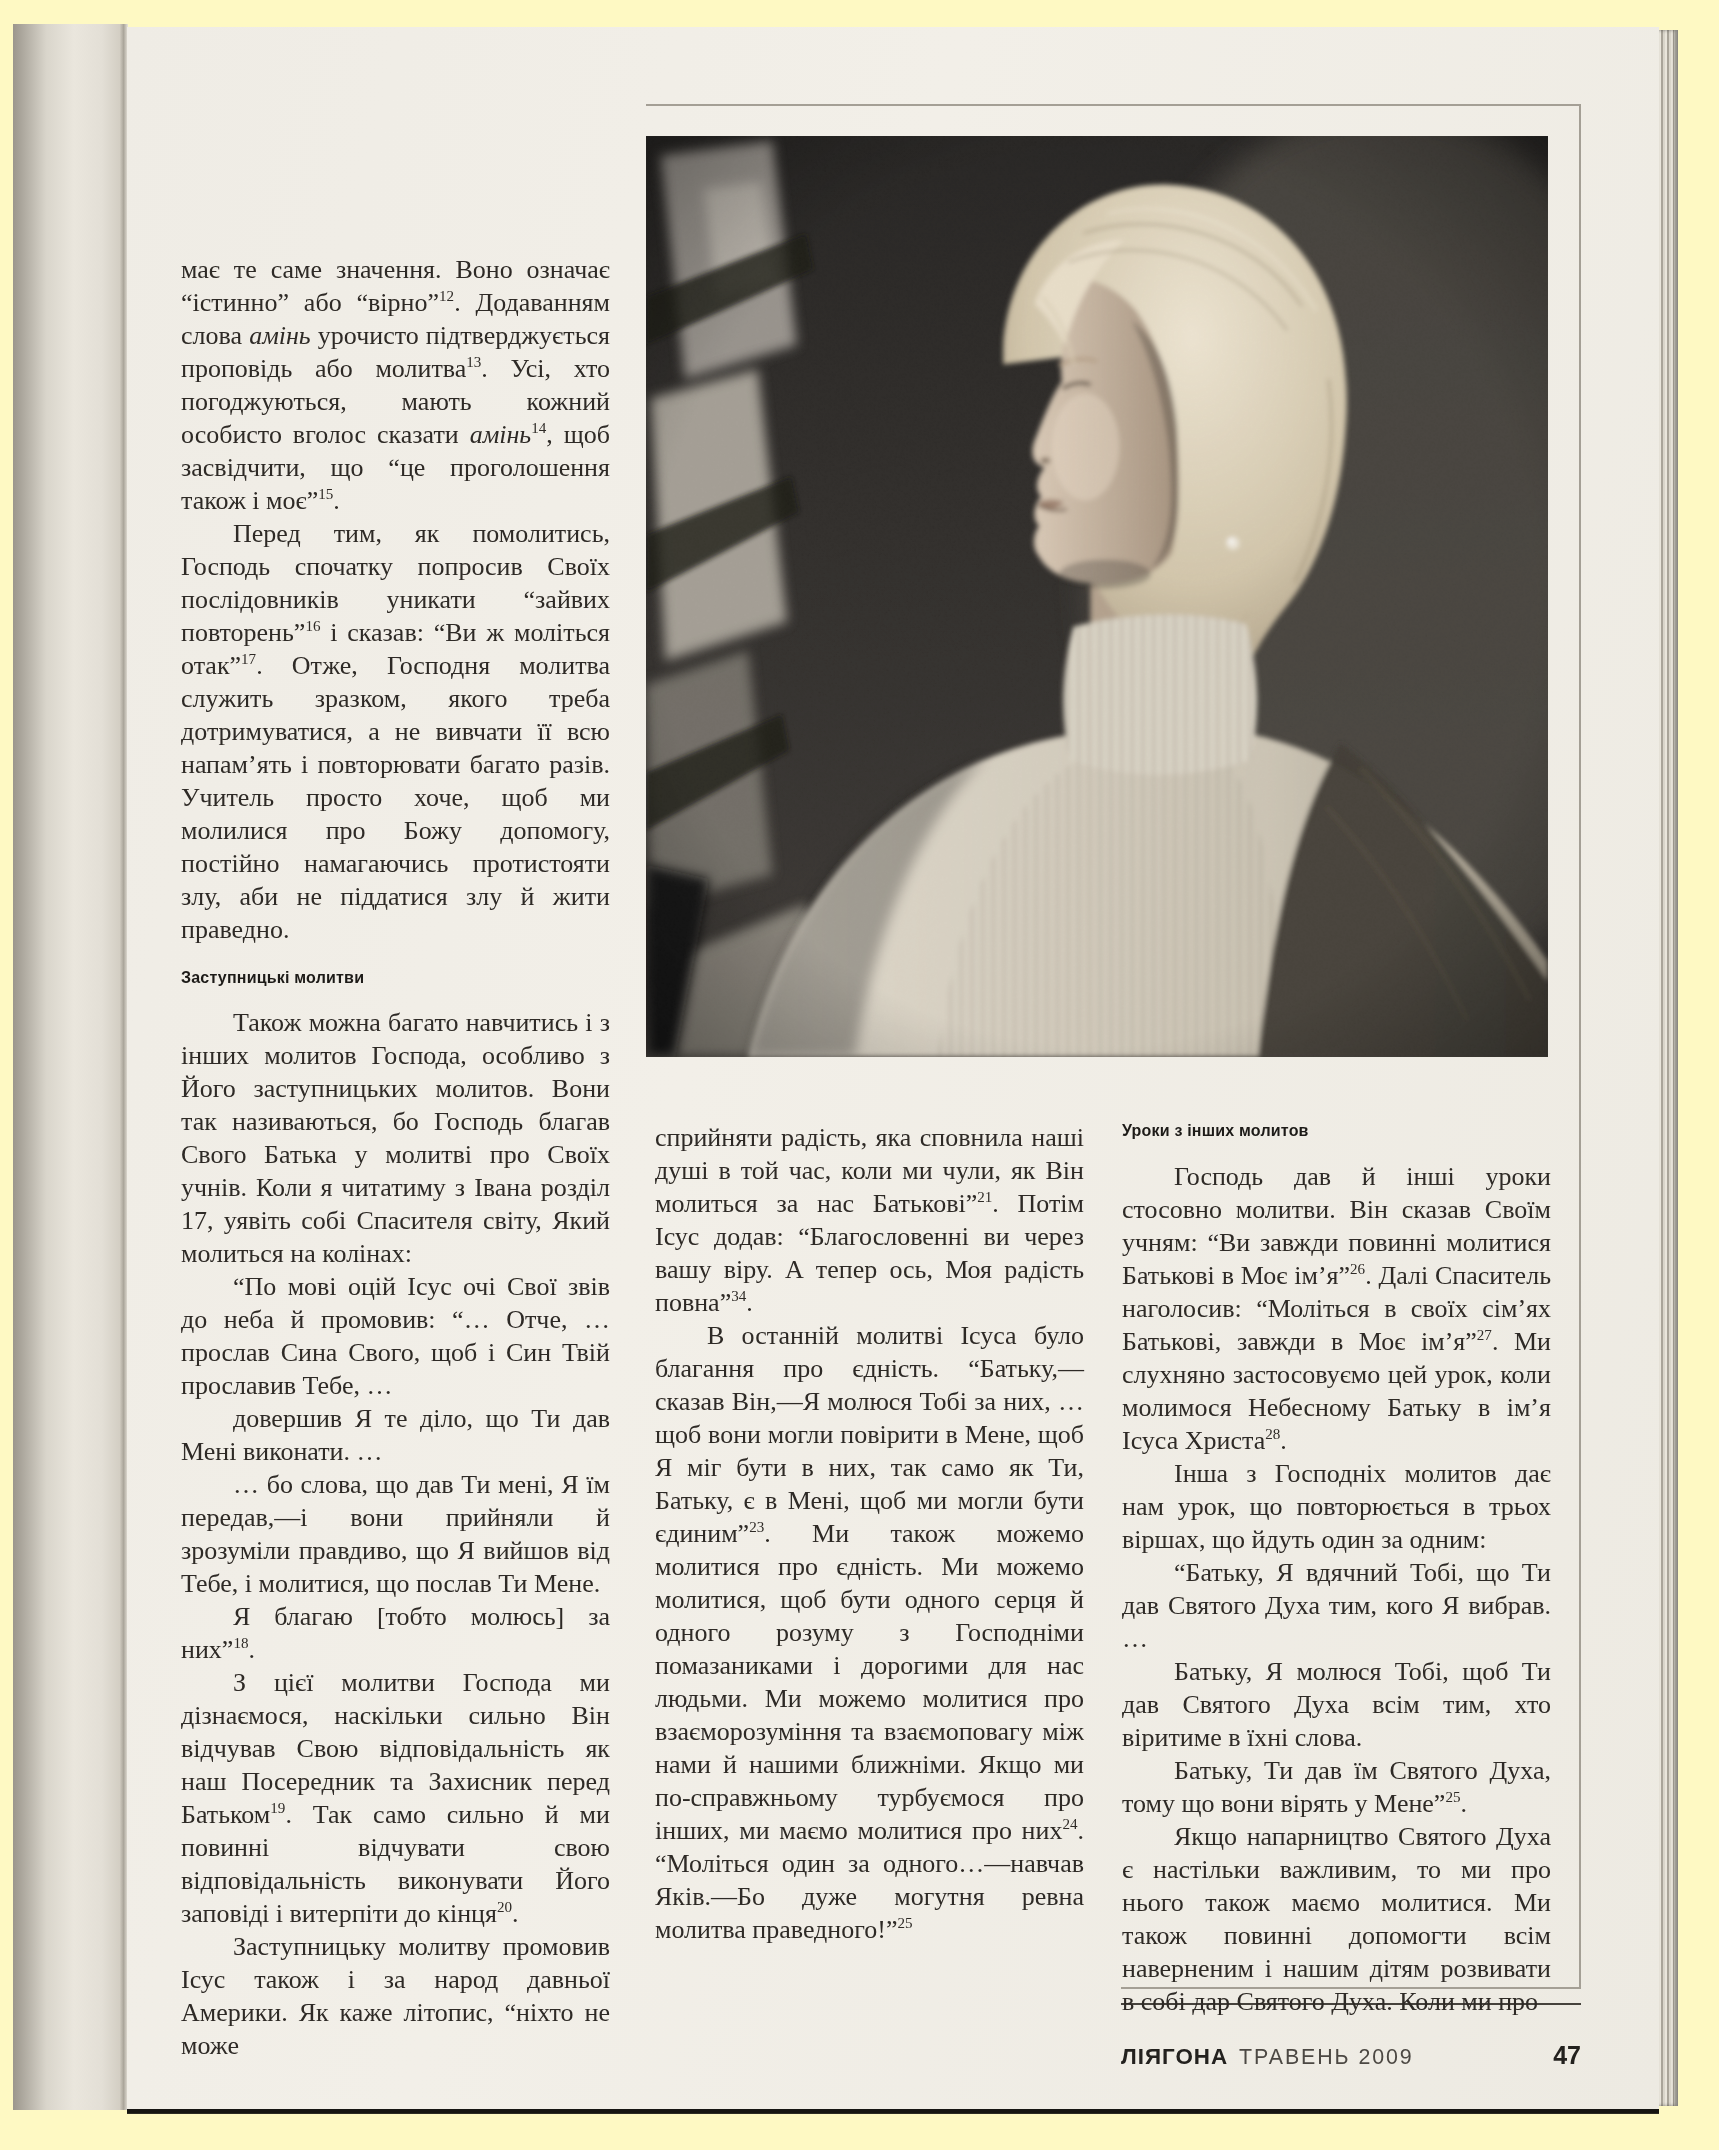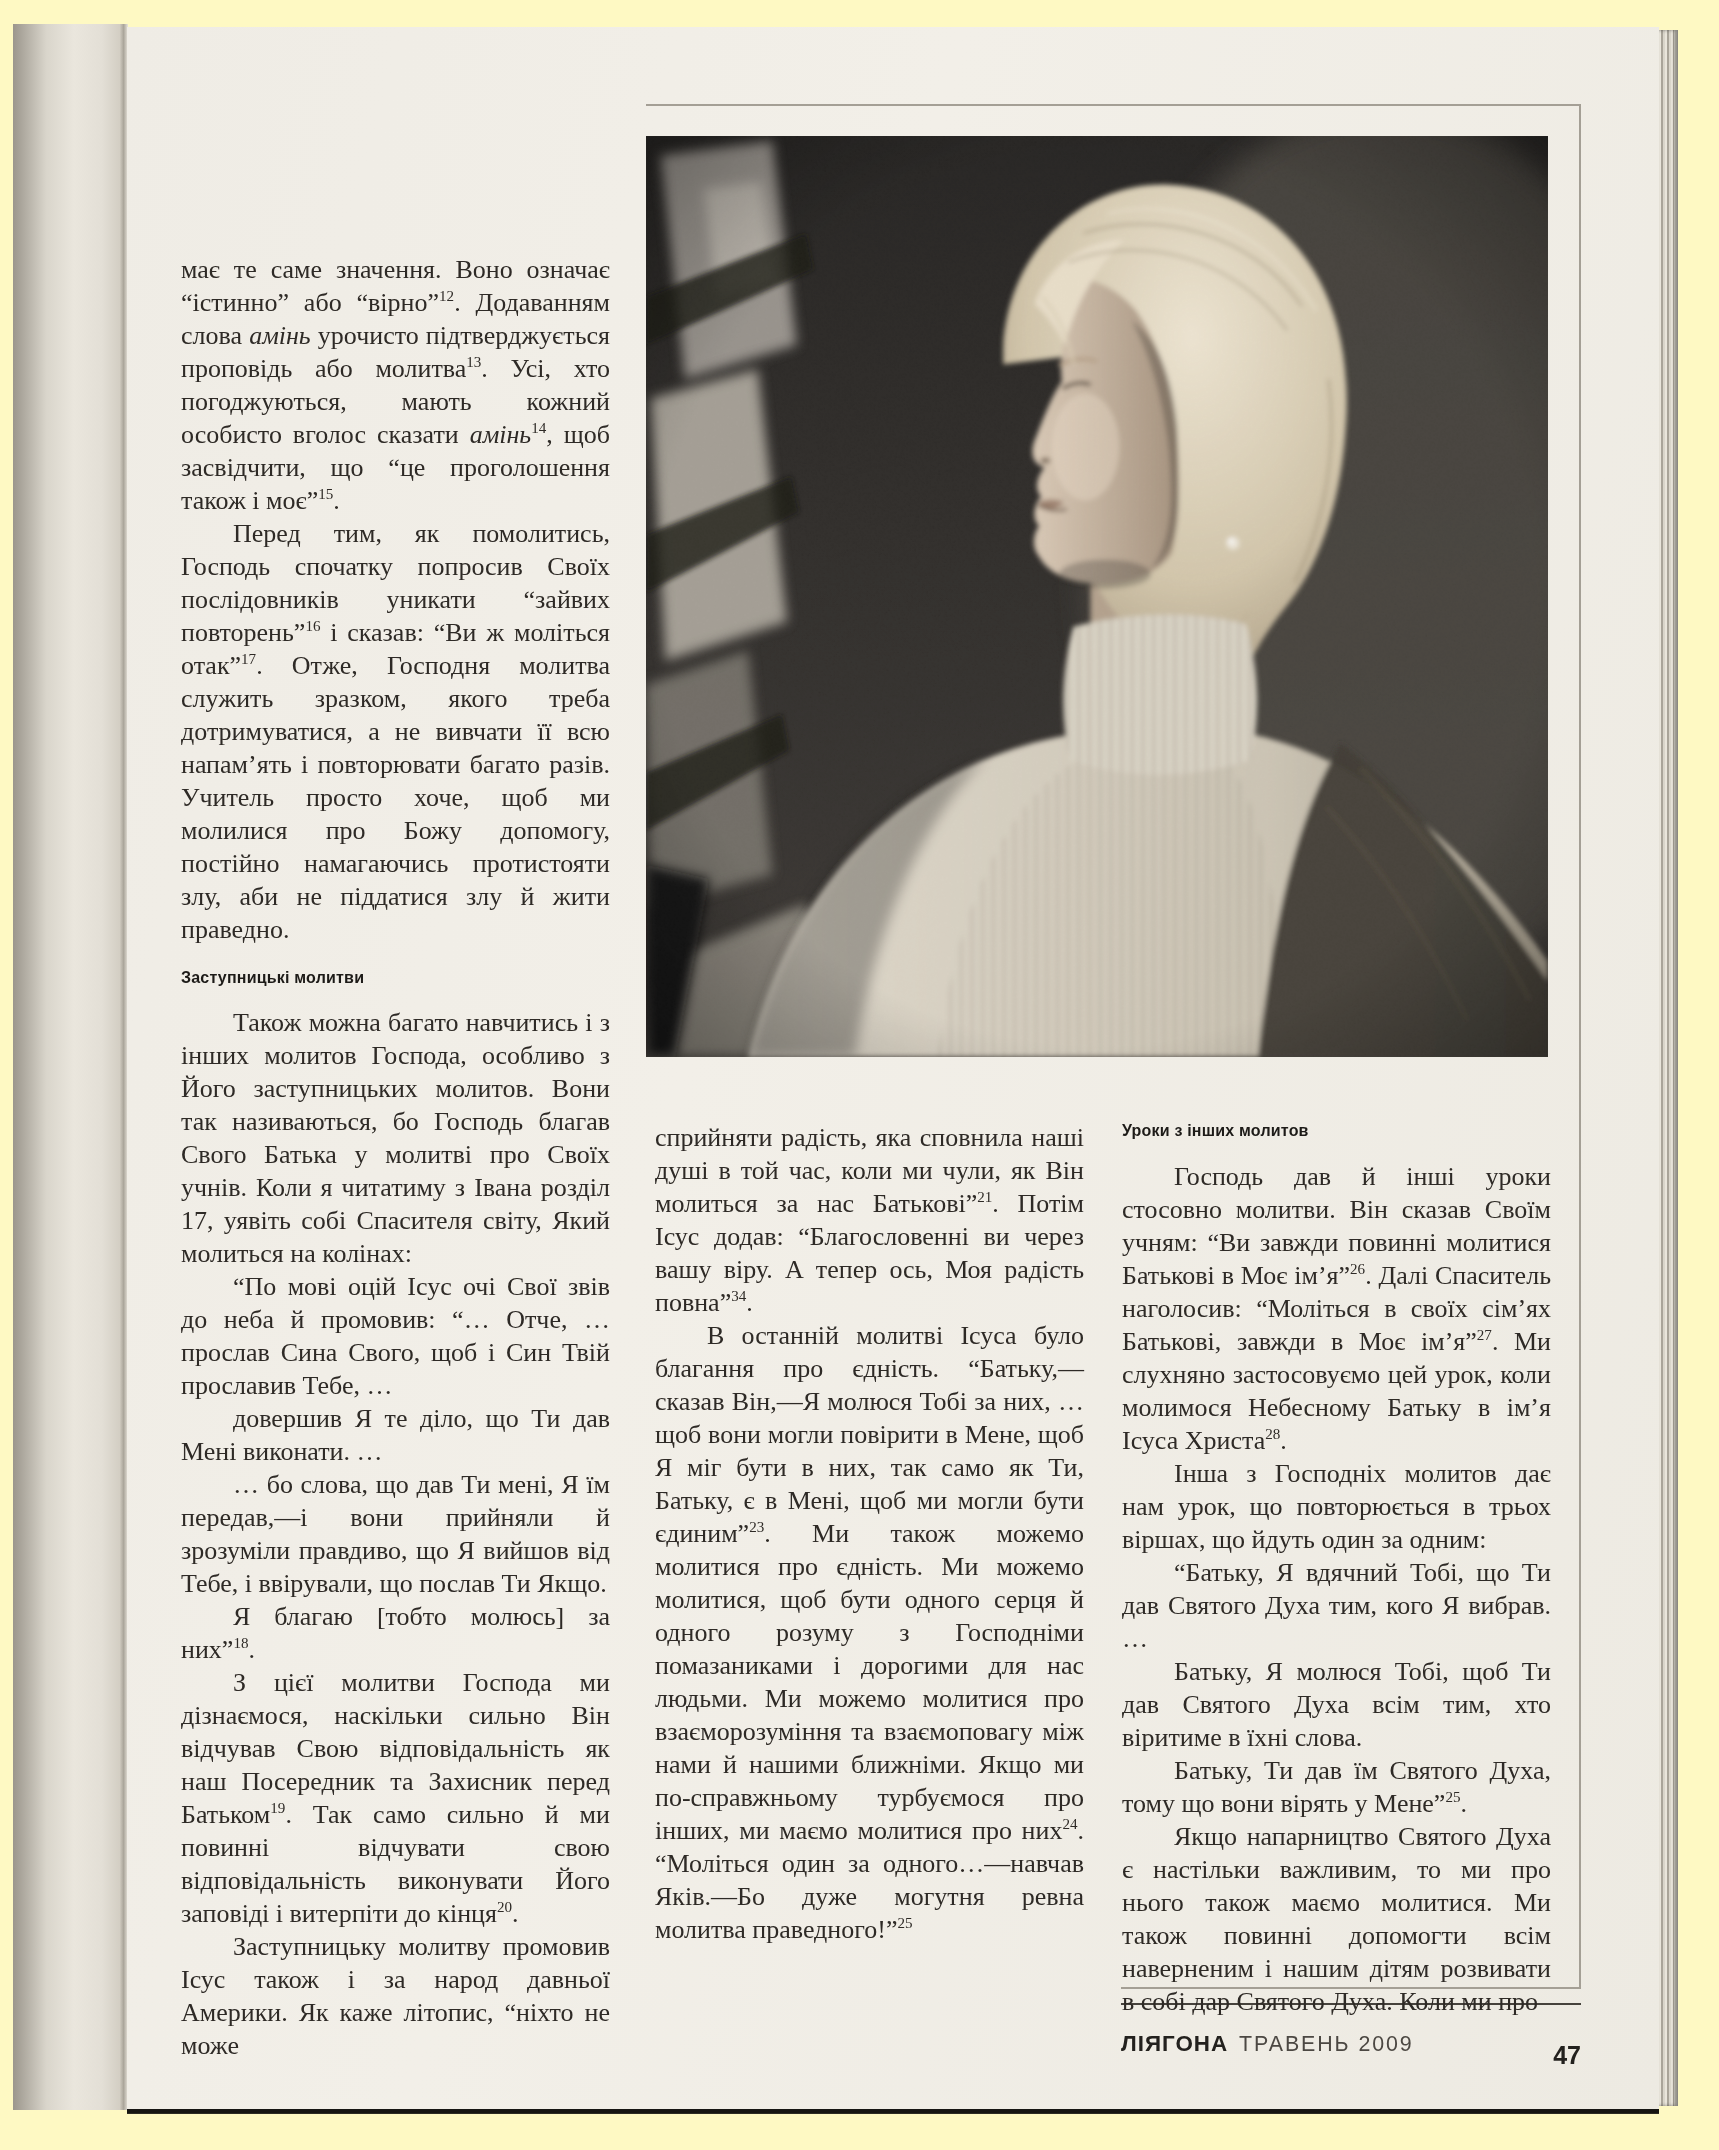--- a/index.html
+++ b/index.html
@@ -35,21 +35,21 @@
   #col-right{left:1122px;top:1117px;}
   .col p{margin:0;}
   .col p.indent{text-indent:52px;}
   .col sup{font-size:0.58em;line-height:0;vertical-align:super;letter-spacing:0;}
   .col em{font-style:italic;}
   .col h3{font-family:"Liberation Sans",sans-serif;font-weight:bold;color:#1d1b18;
           font-size:16px;line-height:28px;margin:17.5px 0 14.6px 0;letter-spacing:0.2px;}
   #col-right h3{margin-top:0;}
   
   .footer-row{position:absolute;left:1121px;top:2017px;width:460px;display:flex;
-      justify-content:space-between;align-items:center;
+      justify-content:space-between;align-items:flex-end;
       font-family:"Liberation Sans",sans-serif;color:#23211e;}
   .footer-left{white-space:nowrap;}
   .mag{font-weight:bold;font-size:22.4px;letter-spacing:1px;}
   .issue{font-weight:normal;font-size:21.4px;color:#4c4843;letter-spacing:1.9px;margin-left:8.7px;}
   .pagenum{font-weight:bold;font-size:25px;margin-top:24px;}
 </style>
 </head>
 <body>
 
 <div class="scan">
@@ -170,21 +170,21 @@
     </svg>
   </div>
 
   <div class="col" id="col-left">
       <p class=""><span>має те саме значення. Воно означає “істинно” або “вірно”</span><sup>12</sup><span>. Додаванням слова </span><em>амінь</em><span> урочисто підтверджується проповідь або молитва</span><sup>13</sup><span>. Усі, хто погоджуються, мають кожний особисто вголос сказати </span><em>амінь</em><sup>14</sup><span>, щоб засвідчити, що “це проголошення також і моє”</span><sup>15</sup><span>.</span></p>
       <p class="indent"><span>Перед тим, як помолитись, Господь спочатку попросив Своїх послідовників уникати “зайвих повторень”</span><sup>16</sup><span> і сказав: “Ви ж моліться отак”</span><sup>17</sup><span>. Отже, Господня молитва служить зразком, якого треба дотримуватися, а не вивчати її всю напам’ять і повторювати багато разів. Учитель просто хоче, щоб ми молилися про Божу допомогу, постійно намагаючись протистояти злу, аби не піддатися злу й жити праведно.</span></p>
       <h3>Заступницькі молитви</h3>
       <p class="indent"><span>Також можна багато навчитись і з інших молитов Господа, особливо з Його заступницьких молитов. Вони так називаються, бо Господь благав Свого Батька у молитві про Своїх учнів. Коли я читатиму з Івана розділ 17, уявіть собі Спасителя світу, Який молиться на колінах:</span></p>
       <p class="indent"><span>“По мові оцій Ісус очі Свої звів до неба й промовив: “… Отче, … прослав Сина Свого, щоб і Син Твій прославив Тебе, …</span></p>
       <p class="indent"><span>довершив Я те діло, що Ти дав Мені виконати. …</span></p>
-      <p class="indent"><span>… бо слова, що дав Ти мені, Я їм передав,—і вони прийняли й зрозуміли правдиво, що Я вийшов від Тебе, і ввірували, що послав Ти Якщо.</span></p>
+      <p class="indent"><span>… бо слова, що дав Ти мені, Я їм передав,—і вони прийняли й зрозуміли правдиво, що Я вийшов від Тебе, і молитися, що послав Ти Мене.</span></p>
       <p class="indent"><span>Я благаю [тобто молюсь] за них”</span><sup>18</sup><span>.</span></p>
       <p class="indent"><span>З цієї молитви Господа ми дізнаємося, наскільки сильно Він відчував Свою відповідальність як наш Посередник та Захисник перед Батьком</span><sup>19</sup><span>. Так само сильно й ми повинні відчувати свою відповідальність виконувати Його заповіді і витерпіти до кінця</span><sup>20</sup><span>.</span></p>
       <p class="indent"><span>Заступницьку молитву промовив Ісус також і за народ давньої Америки. Як каже літопис, “ніхто не може</span></p>
     </div>
   <div class="col" id="col-mid">
       <p class=""><span>сприйняти радість, яка сповнила наші душі в той час, коли ми чули, як Він молиться за нас Батькові”</span><sup>21</sup><span>. Потім Ісус додав: “Благословенні ви через вашу віру. А тепер ось, Моя радість повна”</span><sup>34</sup><span>.</span></p>
       <p class="indent"><span>В останній молитві Ісуса було благання про єдність. “Батьку,—сказав Він,—Я молюся Тобі за них, … щоб вони могли повірити в Мене, щоб Я міг бути в них, так само як Ти, Батьку, є в Мені, щоб ми могли бути єдиним”</span><sup>23</sup><span>. Ми також можемо молитися про єдність. Ми можемо молитися, щоб бути одного серця й одного розуму з Господніми помазаниками і дорогими для нас людьми. Ми можемо молитися про взаєморозуміння та взаємоповагу між нами й нашими ближніми. Якщо ми по-справжньому турбуємося про інших, ми маємо молитися про них</span><sup>24</sup><span>. “Моліться один за одного…—навчав Яків.—Бо дуже могутня ревна молитва праведного!”</span><sup>25</sup></p>
     </div>
   <div class="col" id="col-right">
       <h3>Уроки з інших молитов</h3>

